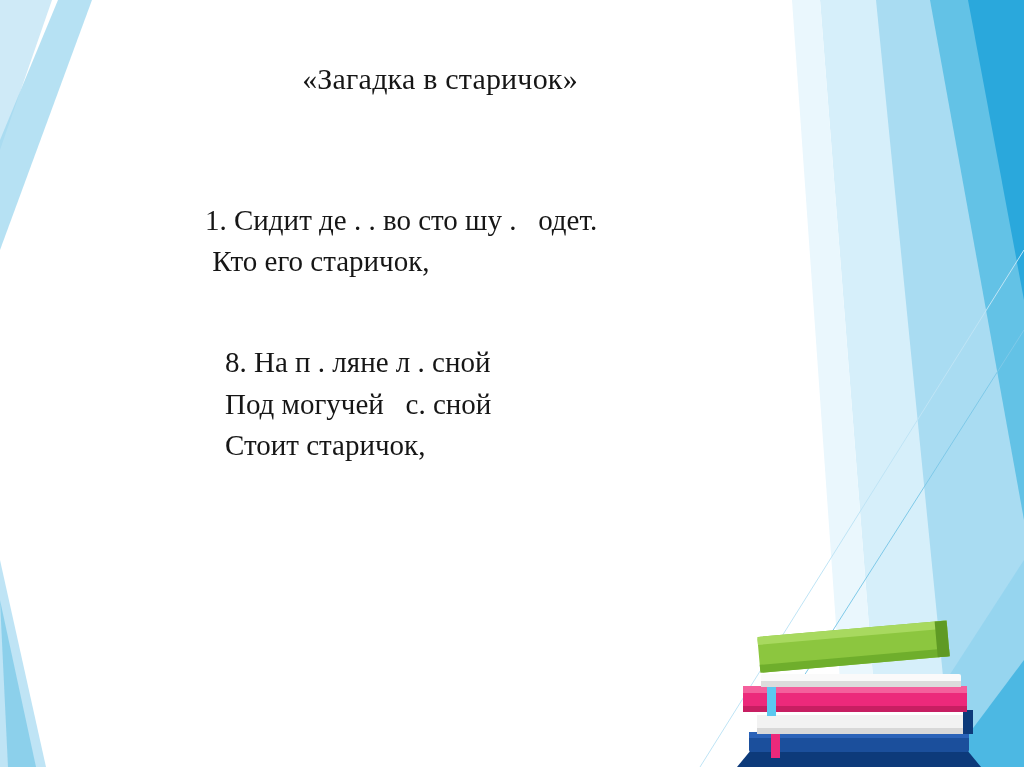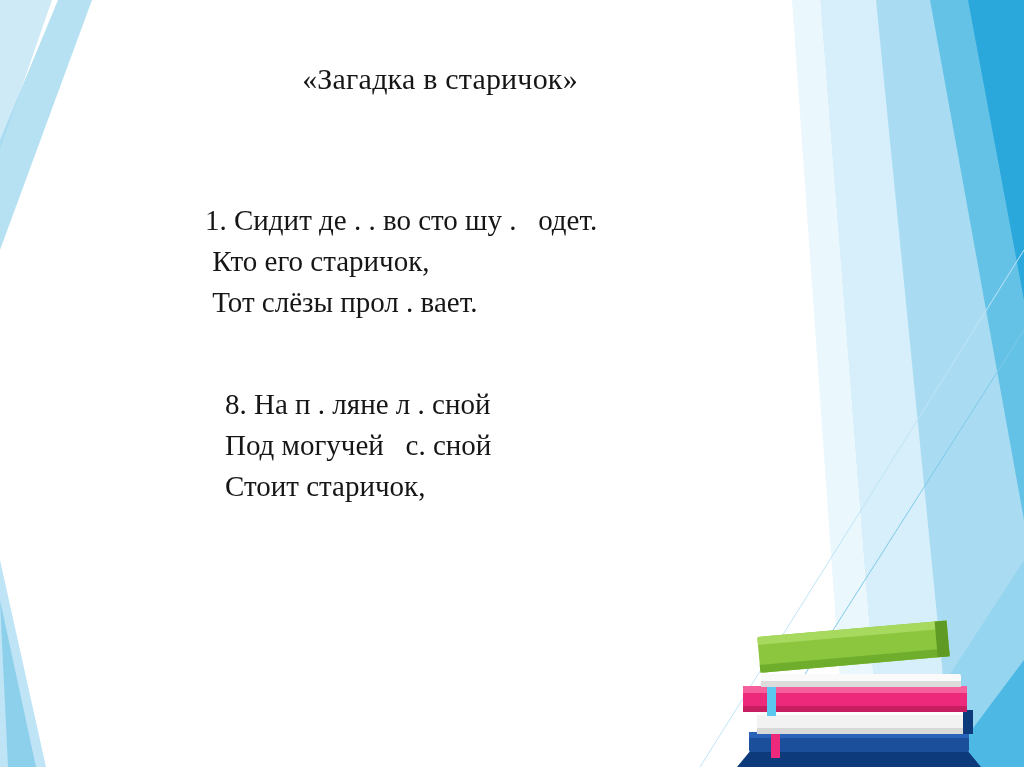--- a/index.html
+++ b/index.html
@@ -109,21 +109,20 @@
     </svg>
   </div>
 
   <div class="slide-title">«Загадка в старичок»</div>
 
   <div class="riddles">
 
     <div class="riddle-block riddle-1">
       <div class="riddle-line">1. Сидит де . . во сто шу .   одет.</div>
       <div class="riddle-line"> Кто его старичок,</div>
-      <div class="riddle-line"> Тот слёзы прол . вает.</div>
     </div>
 
     <div class="riddle-block riddle-2">
       <div class="riddle-line">8. На п . ляне л . сной</div>
       <div class="riddle-line">Под могучей   с. сной</div>
       <div class="riddle-line">Стоит старичок,</div>
     </div>
 
   </div>
 

